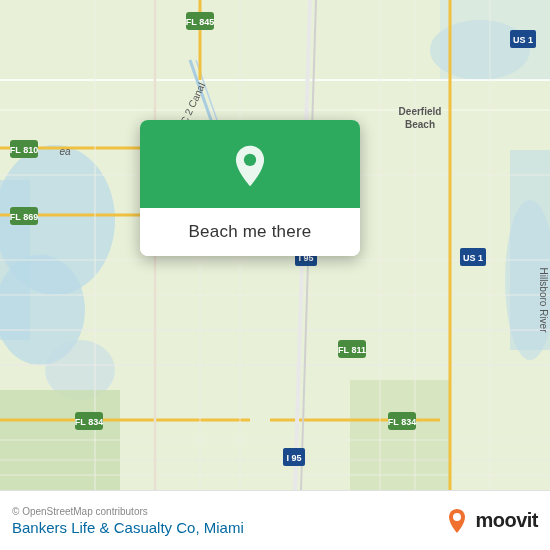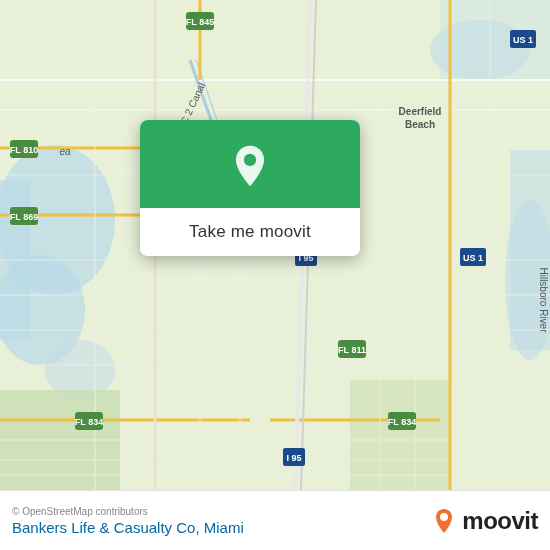--- a/index.html
+++ b/index.html
@@ -117,21 +117,21 @@
       align-items: center;
       gap: 4px;
     }
 
     #moovit-icon {
       width: 28px;
       height: 28px;
     }
 
     #moovit-text {
-      font-size: 24px;
+      font-size: 20px;
       font-weight: 700;
       color: #222;
       letter-spacing: -0.5px;
     }
 
     
     .road-label {
       font-size: 10px;
       fill: #555;
       font-family: Arial, sans-serif;
@@ -247,21 +247,21 @@
   </svg>
 
   <div id="tooltip">
     <div id="tooltip-icon-area">
 
       <svg id="pin-icon" viewBox="0 0 44 50" xmlns="http://www.w3.org/2000/svg">
         <path d="M22 2C13.16 2 6 9.16 6 18c0 12.5 16 30 16 30s16-17.5 16-30C38 9.16 30.84 2 22 2z" fill="white" opacity="0.9"></path>
         <circle cx="22" cy="18" r="7" fill="#2eaa5e"></circle>
       </svg>
     </div>
-    <button id="tooltip-button">Take me moovit</button>
+    <button id="tooltip-button">Beach me there</button>
   </div>
 </div>
 
 <div id="bottom-bar">
   <div id="bottom-left">
     <span id="copyright-text">© OpenStreetMap contributors</span>
     <span id="location-name">Bankers Life &amp; Casualty Co, Miami</span>
   </div>
 
   <div id="moovit-logo">

